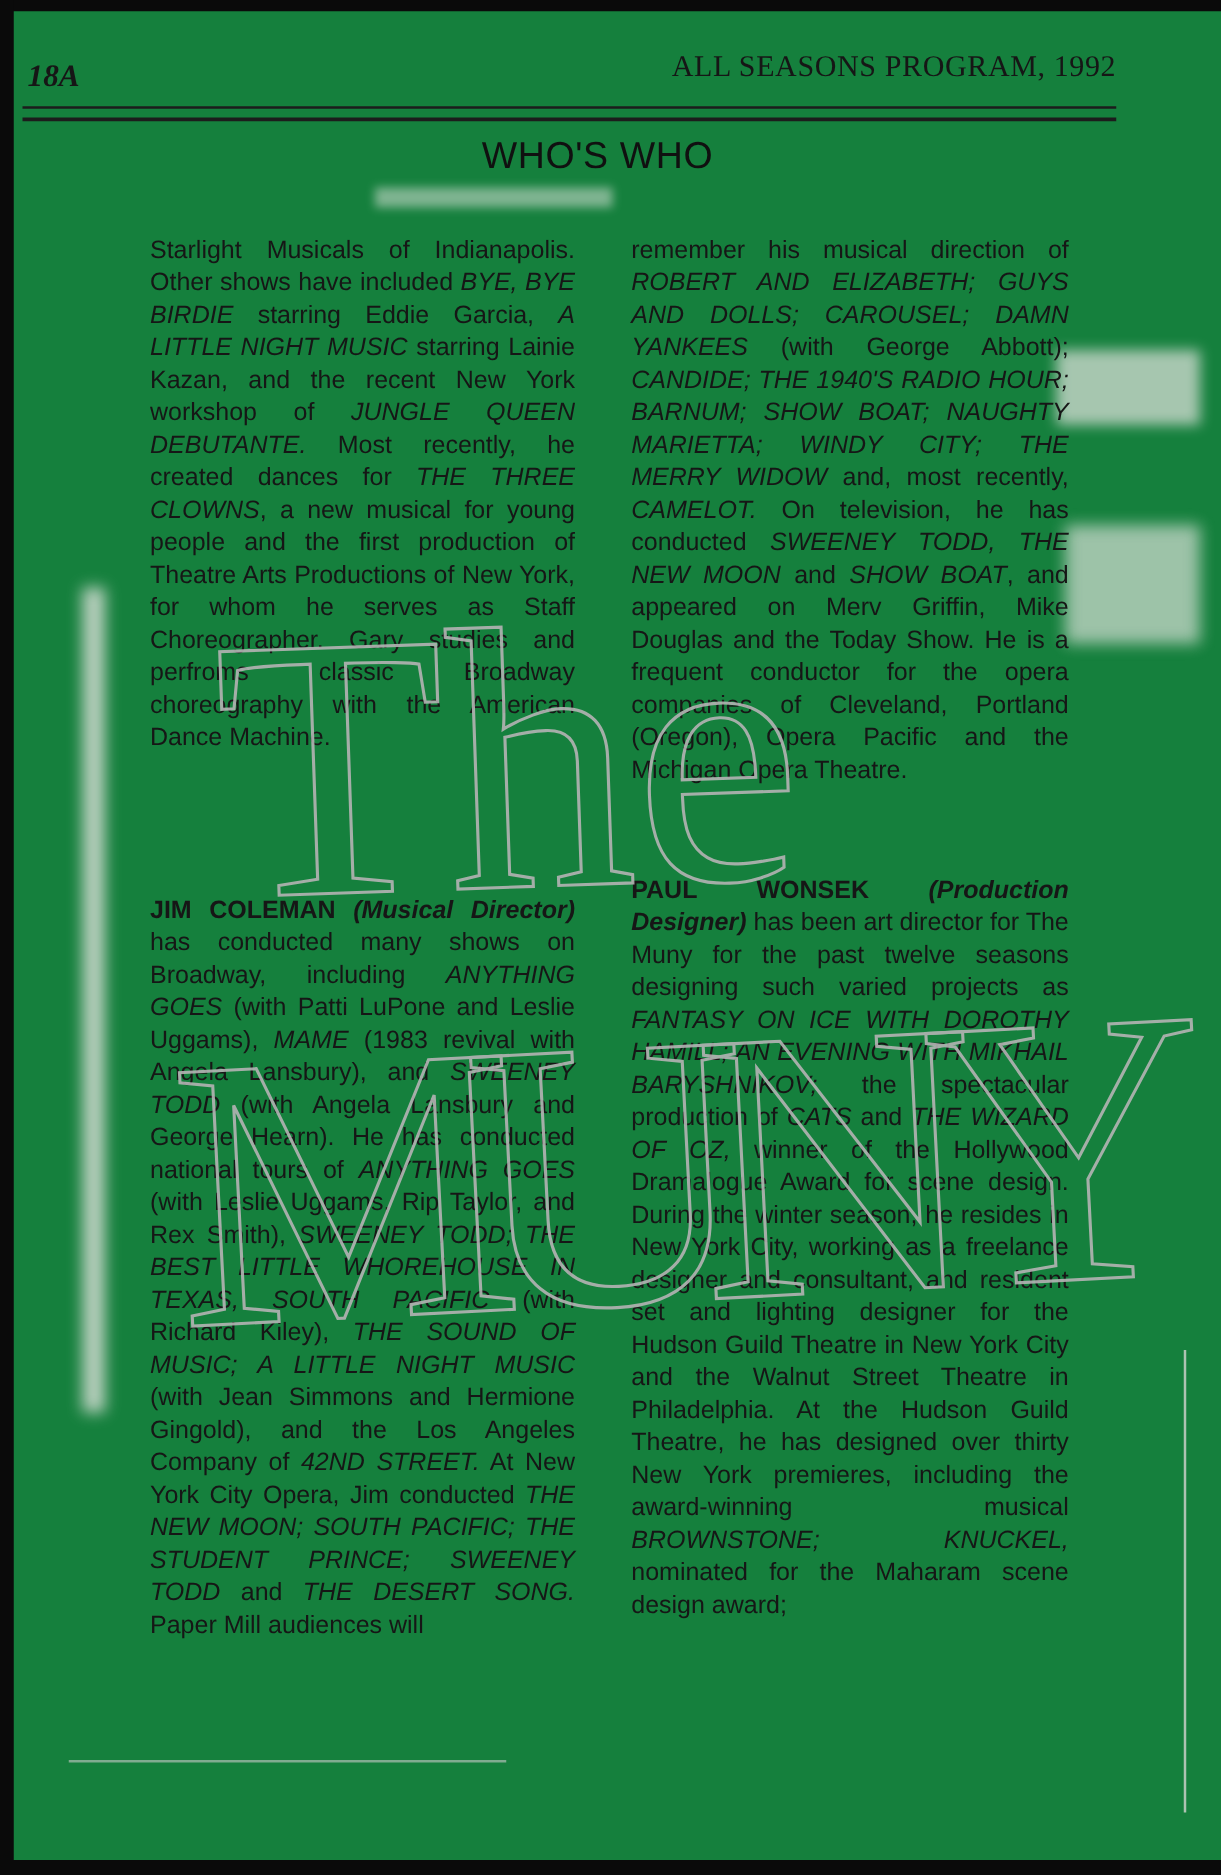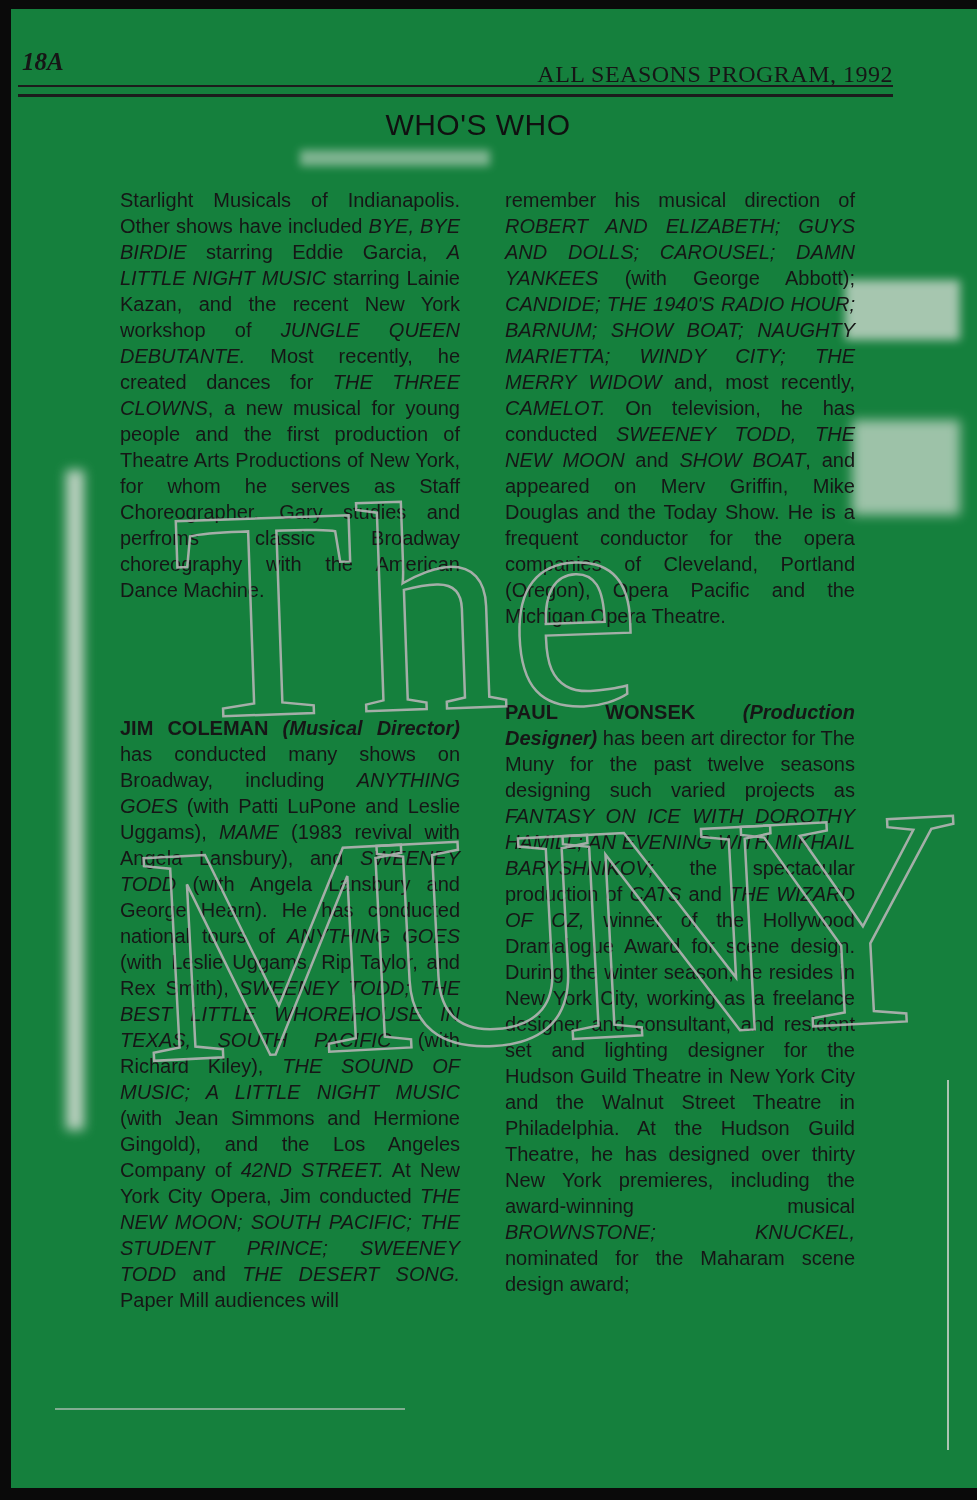--- a/index.html
+++ b/index.html
@@ -13,21 +13,21 @@
   .edge-top   { position:absolute; left:0; top:0; width:100%; height:9px;  background:#0a0a0a; }
   .edge-bottom{ position:absolute; left:0; bottom:0; width:100%; height:12px; background:#0a0a0a; }
 
   
   .page-number {
     position:absolute; left:22px; top:48px;
     font-family:"Liberation Serif", serif; font-style:italic; font-weight:bold;
     font-size:25px; color:#161616;
   }
   .header-right {
-    position:absolute; top:61px; left:0; width:893px; text-align:right;
+    position:absolute; top:41px; left:0; width:893px; text-align:right;
     font-family:"Liberation Serif", serif; font-size:24px; color:#161616;
     letter-spacing:0.5px;
   }
   .rule-1 { position:absolute; left:18px; top:85px; width:875px; height:2px; background:#1c1c1c; }
   .rule-2 { position:absolute; left:18px; top:94px; width:875px; height:3px; background:#1c1c1c; }
 
   .section-title {
     position:absolute; left:120px; top:108px; width:716px; text-align:center;
     font-weight:normal; font-size:30px; color:#101010; letter-spacing:0.5px;
   }

